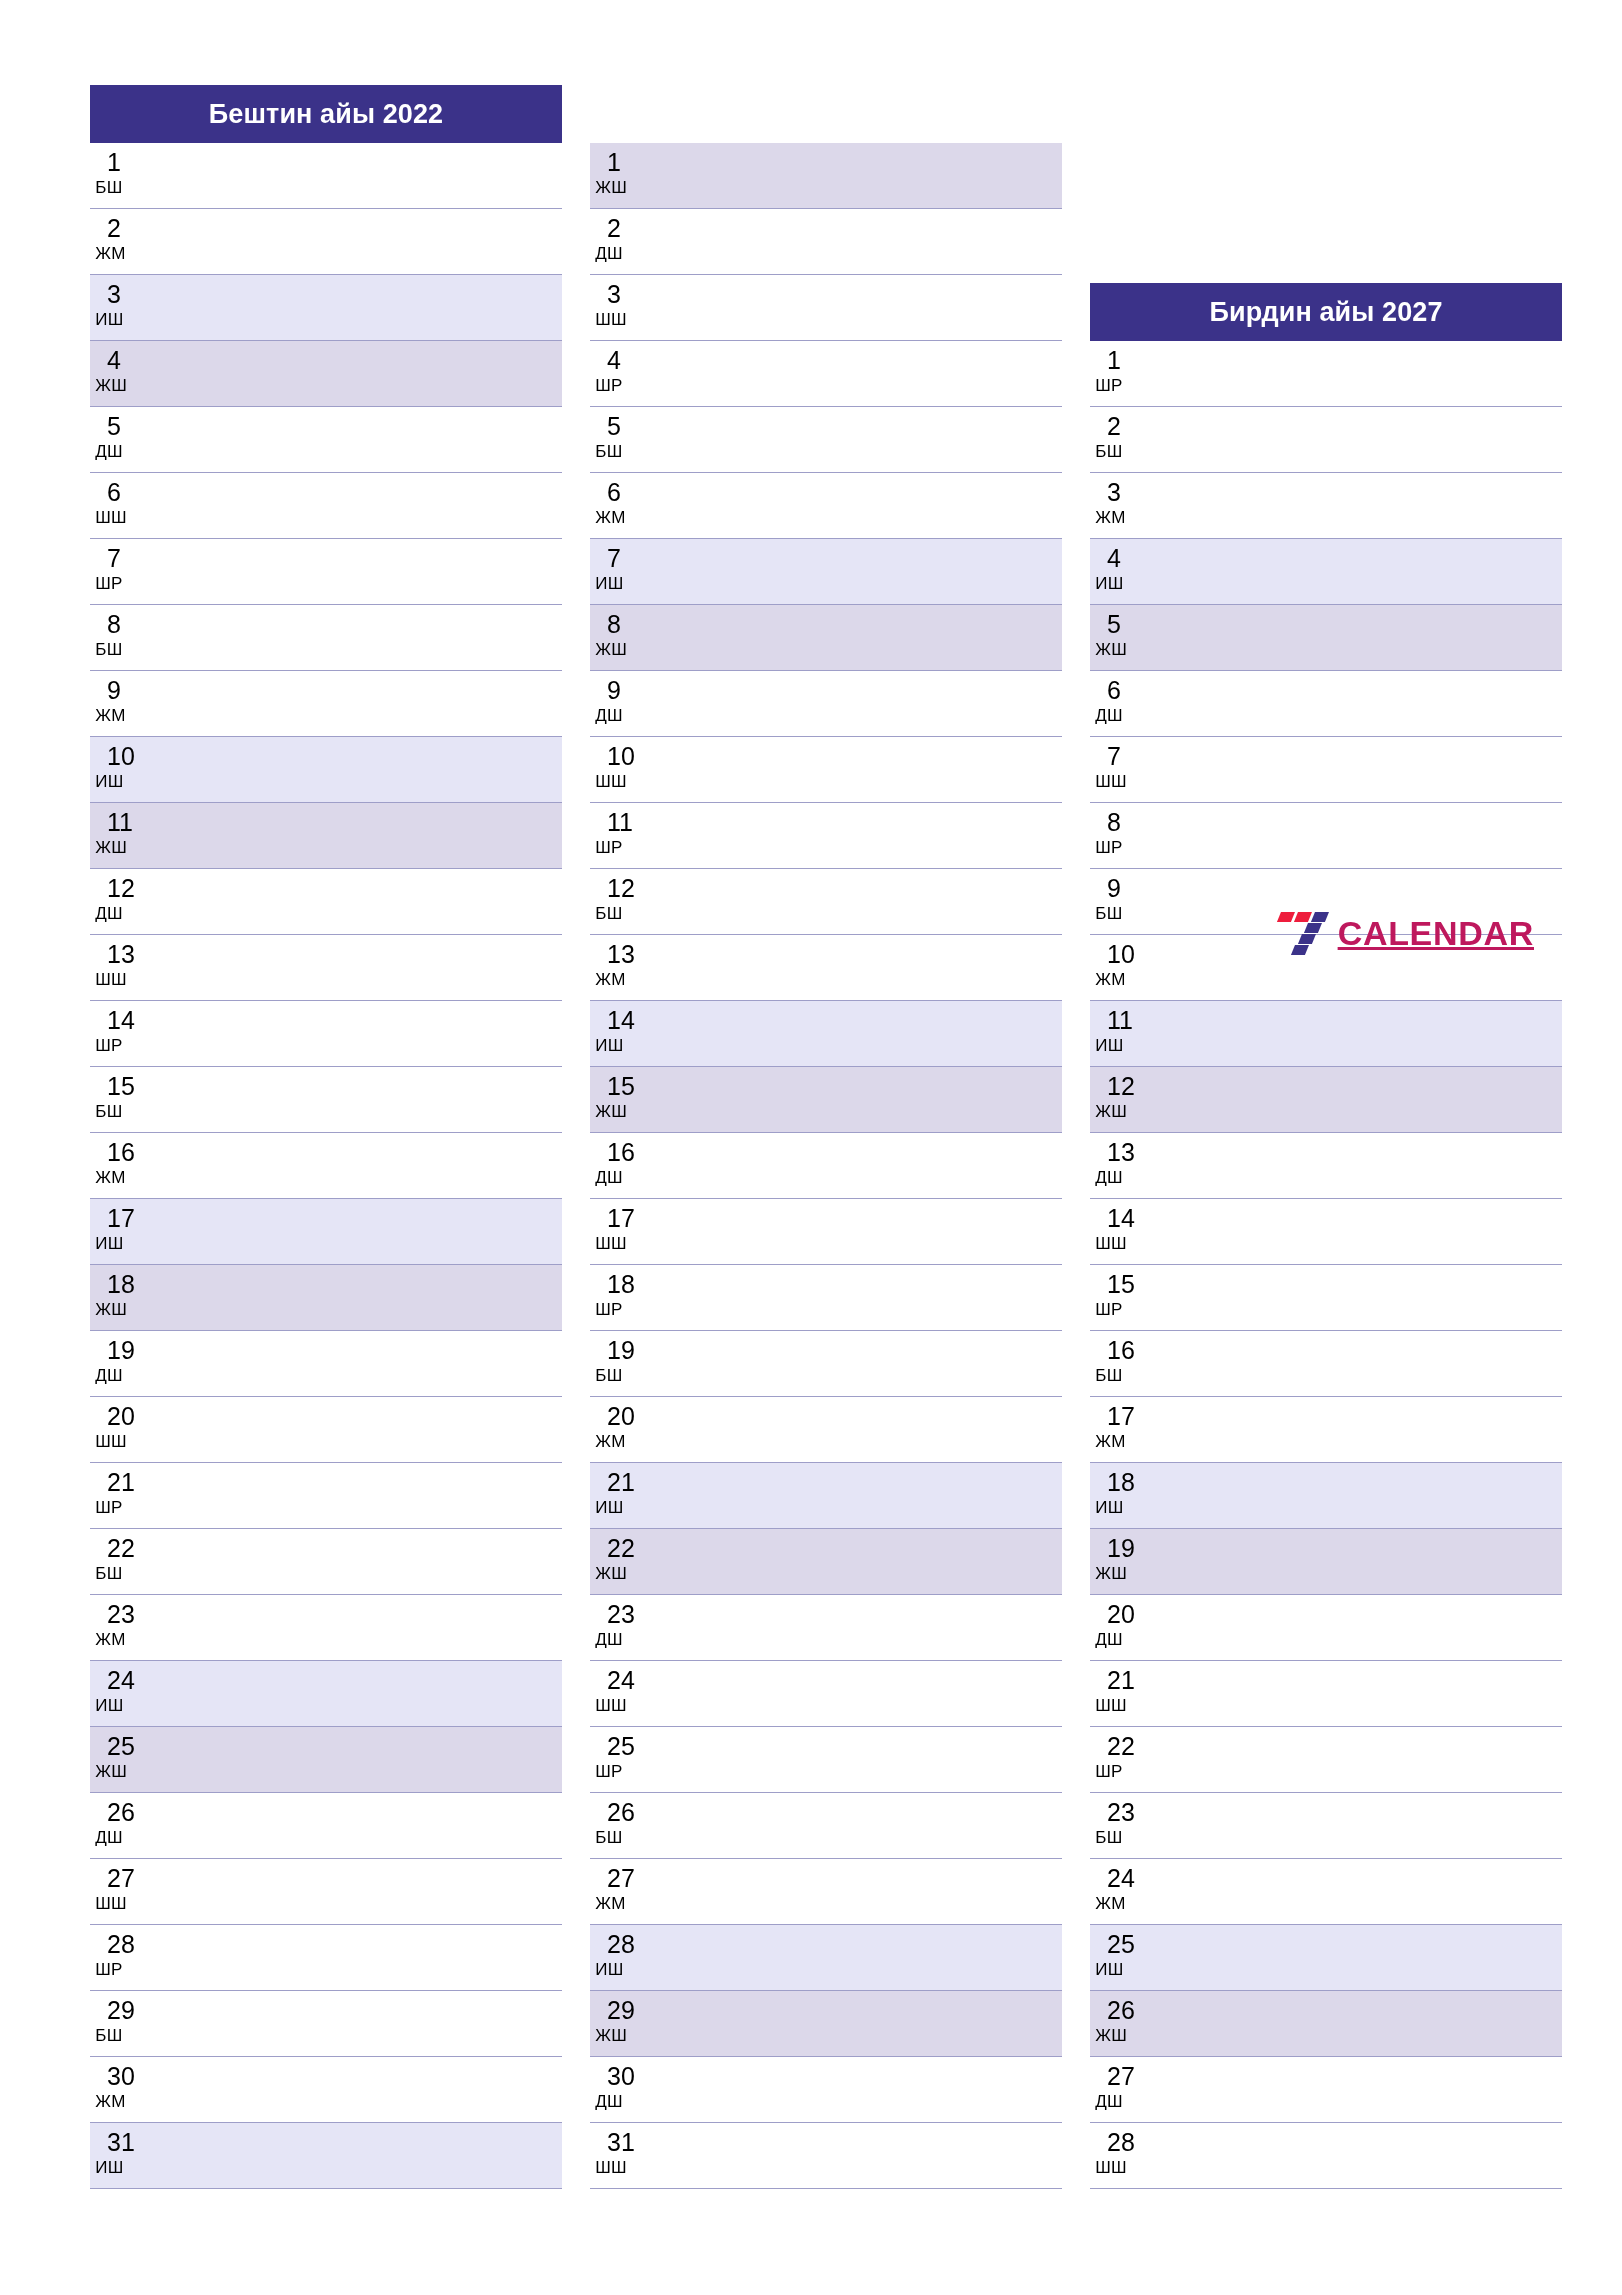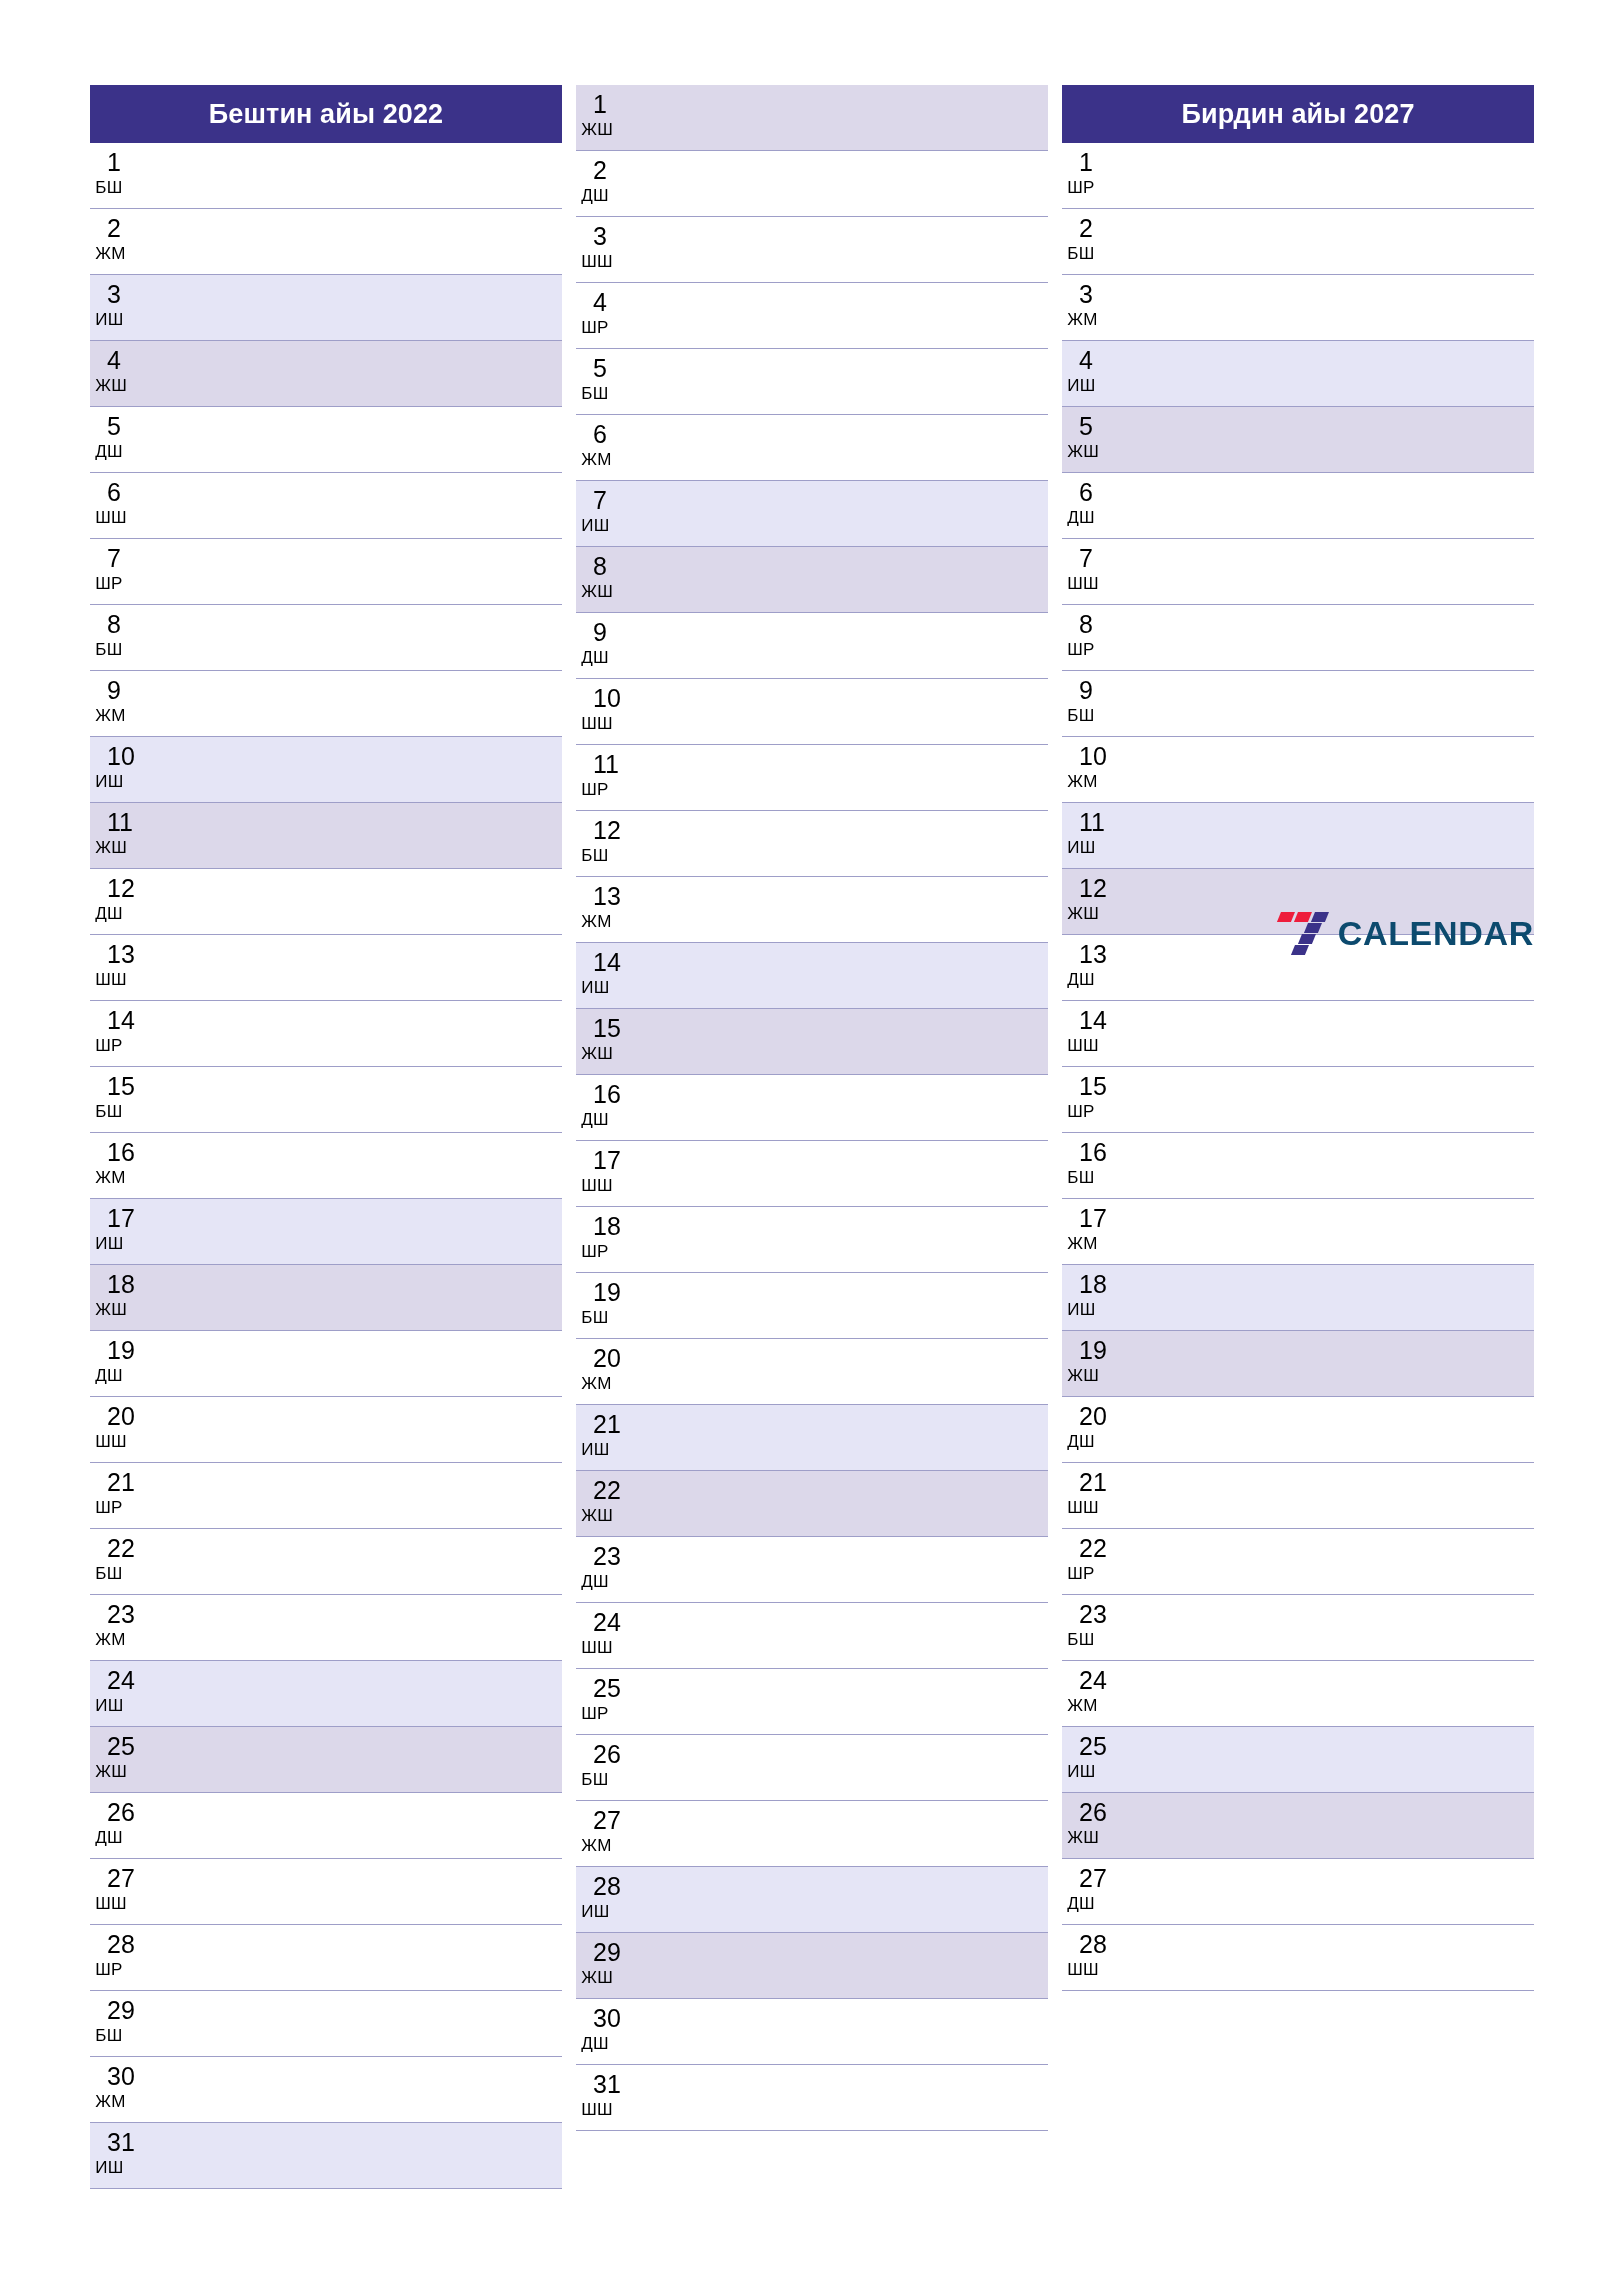--- a/index.html
+++ b/index.html
@@ -19,22 +19,22 @@
     width: 1623px;
     height: 2295px;
     background: #ffffff;
     box-sizing: border-box;
     padding: 85px 89px 0 90px;
   }
 
   .columns {
     display: flex;
     flex-direction: row;
-    align-items: flex-start;
-    gap: 14px;
+    align-items: flex-end;
+    gap: 28px;
     width: 1444px;
   }
 
   .month-col {
     width: 472px;
     flex: 0 0 472px;
     display: flex;
     flex-direction: column;
   }
 
@@ -101,23 +101,24 @@
   .brand-mark {
     width: 51px;
     height: 48px;
     flex: 0 0 51px;
     position: relative;
   }
   .brand-text {
     font-size: 34px;
     font-weight: 700;
     letter-spacing: 0.7px;
-    color: #0c4a6e;
+    color: #be185d;
     line-height: 37px;
     font-family: "Liberation Sans", sans-serif;
+    text-decoration: underline;
   }
   .bar {
     position: absolute;
     height: 9.8px;
     background: #3b3289;
     transform: skewX(-22deg);
   }
   .bar.red { background: #ee1d3c; }
 </style>
 </head>

